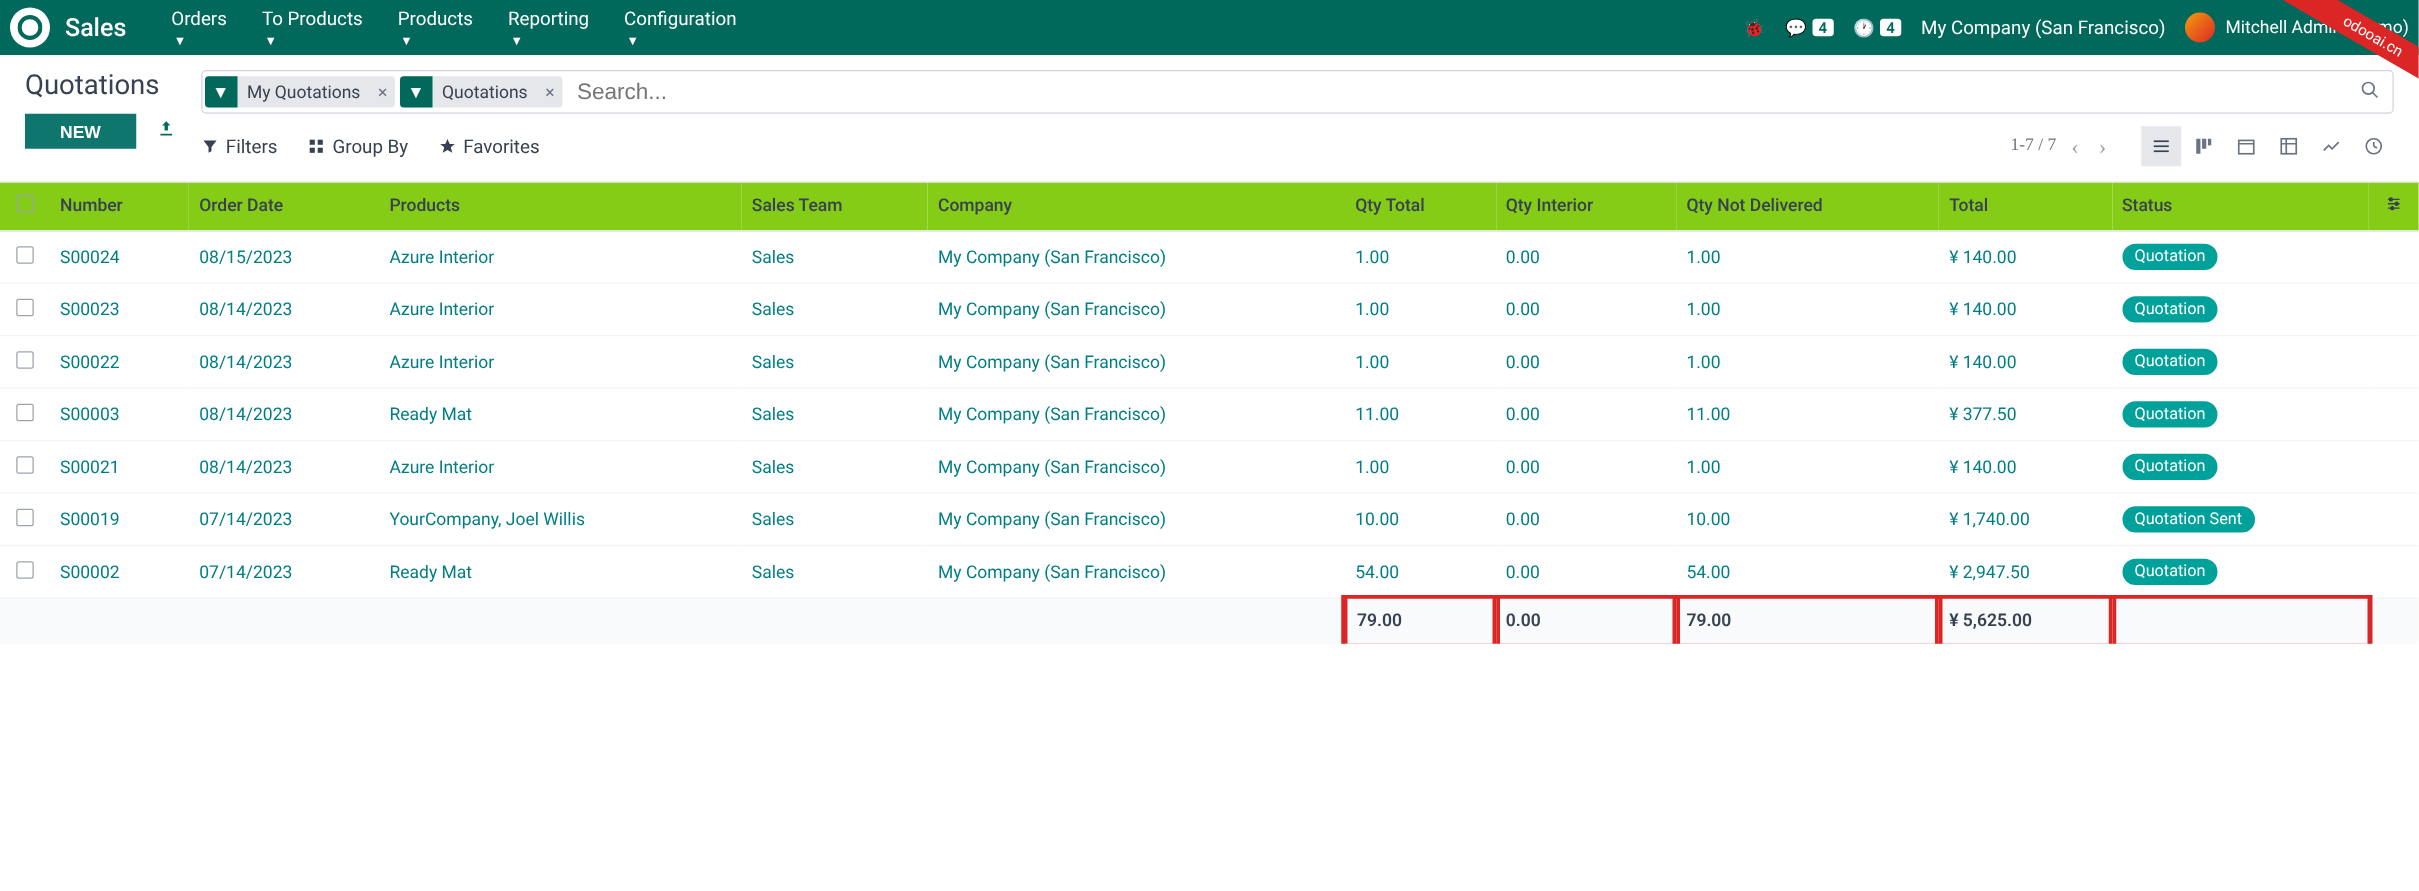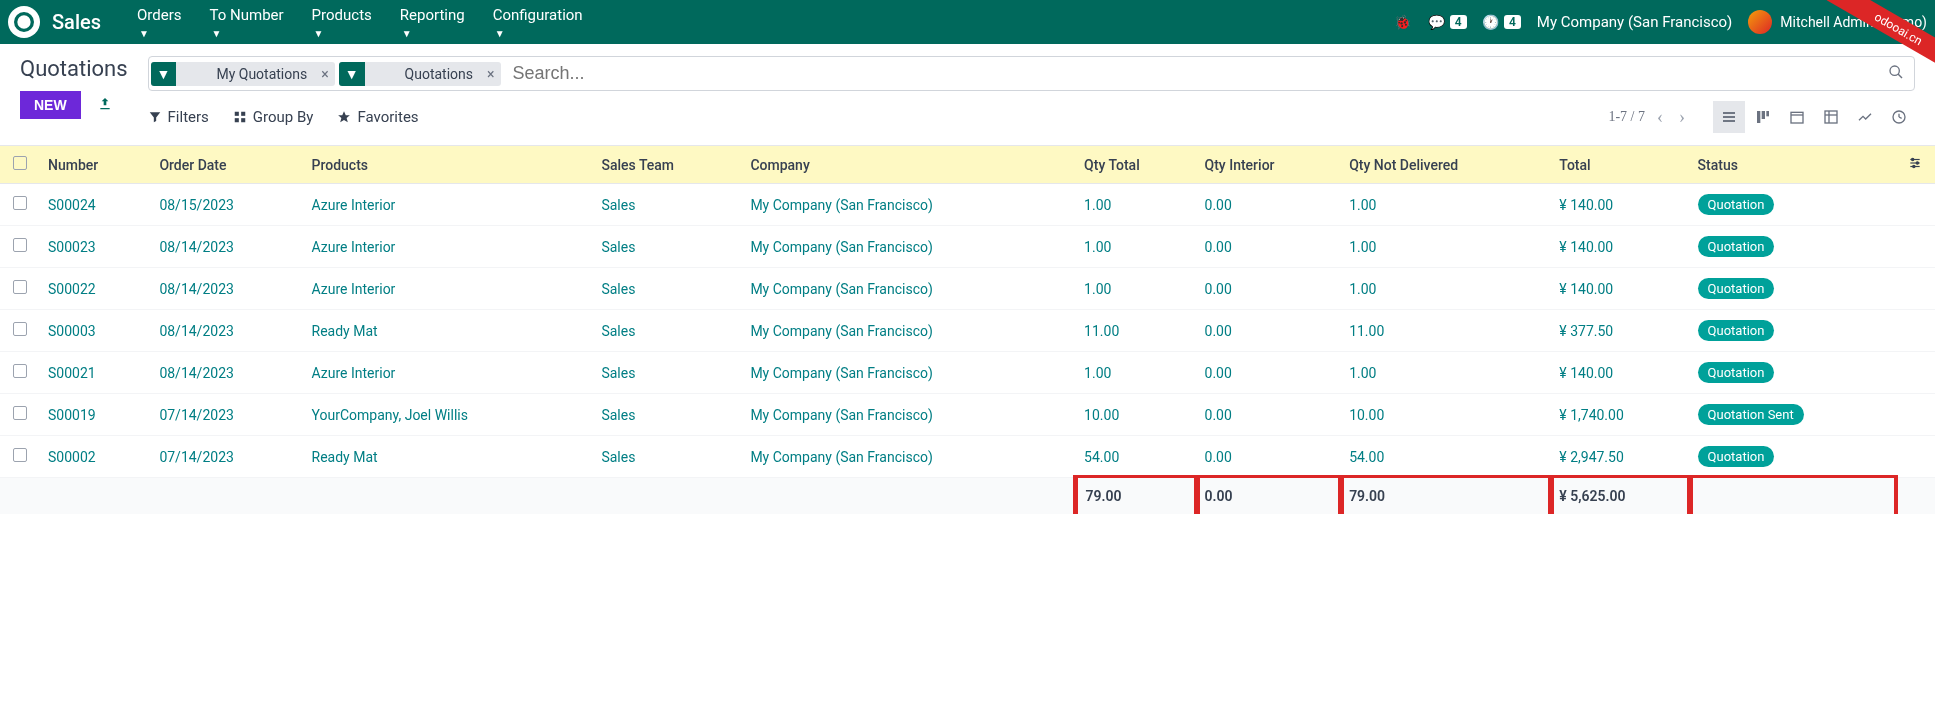--- a/index.html
+++ b/index.html
@@ -16,43 +16,43 @@
 .company-name { font-size: 15px; }
 .user { display: flex; align-items: center; gap: 8px; }
 .avatar { width: 24px; height: 24px; border-radius: 50%; background: linear-gradient(135deg, #f59e0b, #dc2626); }
 .ribbon { position: absolute; top: 0; right: 0; width: 140px; height: 80px; overflow: hidden; pointer-events: none; }
 .ribbon-text { position: absolute; top: 18px; right: -40px; background: #dc2626; color: #fff; padding: 4px 50px; transform: rotate(30deg); font-size: 12px; }
 
 .control-row { display: flex; align-items: flex-start; padding: 12px 20px 0 20px; gap: 20px; }
 .left-controls { flex: 0 0 auto; }
 .page-title { font-size: 22px; color: #374151; margin-bottom: 10px; }
 .btn-row { display: flex; align-items: center; gap: 16px; }
-.btn-new { background: #6d28d9; color: #fff; border: none; padding: 6px 14px; font-weight: 600; font-size: 14px; cursor: pointer; }
+.btn-new { background: #0f766e; color: #fff; border: none; padding: 6px 28px; font-weight: 600; font-size: 14px; cursor: pointer; }
 .btn-upload { color: #00695c; cursor: pointer; }
 
 .right-controls { flex: 1; display: flex; flex-direction: column; gap: 10px; }
 .search-bar { display: flex; align-items: center; border: 1px solid #d1d5db; border-radius: 4px; padding: 2px; background: #fff; }
 .filter-chip { display: flex; align-items: center; background: #e5e7eb; border-radius: 3px; margin-right: 4px; font-size: 14px; }
 .chip-icon { background: #00695c; color: #fff; padding: 4px 6px; border-radius: 3px 0 0 3px; }
-.chip-text { padding: 0 8px; color: #374151; margin-left: 32px; }
+.chip-text { padding: 0 8px; color: #374151; }
 .chip-close { padding: 0 6px; cursor: pointer; color: #6b7280; }
 .search-input { border: none; outline: none; flex: 1; padding: 4px 8px; font-size: 18px; }
 .search-icon { padding: 0 8px; color: #6b7280; }
 
 .toolbar { display: flex; align-items: center; gap: 24px; }
 .tool-btn { display: flex; align-items: center; gap: 6px; cursor: pointer; color: #374151; font-size: 15px; }
 .pager { margin-left: auto; display: flex; align-items: center; gap: 8px; color: #6b7280; font-family: Liberation Serif, serif; }
 .pager-arrow { cursor: pointer; padding: 4px; color: #9ca3af; font-size: 18px; }
 .view-switcher { display: flex; gap: 2px; }
 .view-btn { width: 32px; height: 32px; display: flex; align-items: center; justify-content: center; cursor: pointer; color: #6b7280; }
 .view-btn.active { background: #e5e7eb; color: #374151; }
 
 .table-wrap { margin-top: 12px; }
 table { width: 100%; border-collapse: collapse; }
-th { text-align: left; padding: 10px 8px; background: #fef9c3; border-top: 1px solid #e5e7eb; border-bottom: 1px solid #e5e7eb; font-weight: 500; color: #374151; font-size: 14px; }
+th { text-align: left; padding: 10px 8px; background: #84cc16; border-top: 1px solid #e5e7eb; border-bottom: 1px solid #e5e7eb; font-weight: 500; color: #374151; font-size: 14px; }
 th.num, td.num { text-align: left; }
 td { padding: 10px 8px; border-bottom: 1px solid #f3f4f6; font-size: 14px; }
 td a, td .link { color: #017e84; cursor: pointer; }
 .checkbox-cell { width: 40px; text-align: center; }
 .checkbox { width: 14px; height: 14px; border: 1px solid #9ca3af; border-radius: 2px; display: inline-block; }
 .status-badge { background: #00a19a; color: #fff; padding: 3px 10px; border-radius: 12px; font-size: 13px; display: inline-block; }
 .totals-row td { background: #f9fafb; font-weight: 600; color: #374151; border-bottom: none; }
 .totals-highlight { outline: 3px solid #dc2626; }
 .gear-col { width: 40px; text-align: center; }
 .caret { font-size: 10px; margin-left: 2px; }
@@ -66,21 +66,21 @@
         <circle cx="12" cy="12" r="10" fill="none" stroke="#00695c" stroke-width="4"></circle>
       </svg>
   </div>
   <div class="app-name">Sales</div>
   <div class="nav-items">
     <div class="nav-item">
         <span>Orders</span>
         <span class="caret">▼</span>
       </div>
     <div class="nav-item">
-        <span>To Number</span>
+        <span>To Products</span>
         <span class="caret">▼</span>
       </div>
     <div class="nav-item">
         <span>Products</span>
         <span class="caret">▼</span>
       </div>
     <div class="nav-item">
         <span>Reporting</span>
         <span class="caret">▼</span>
       </div>

